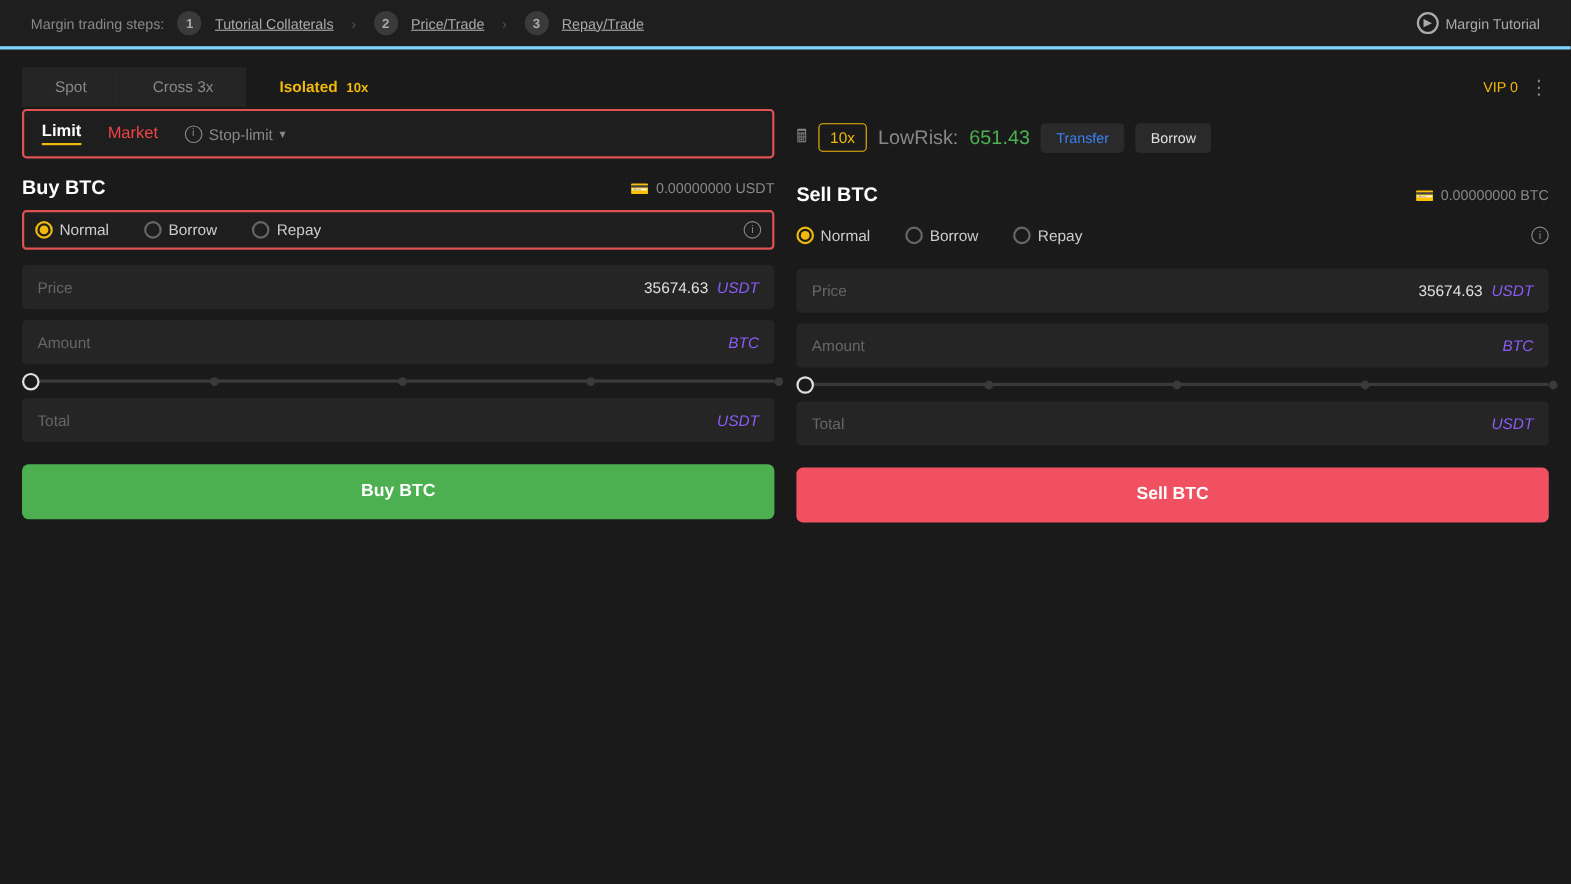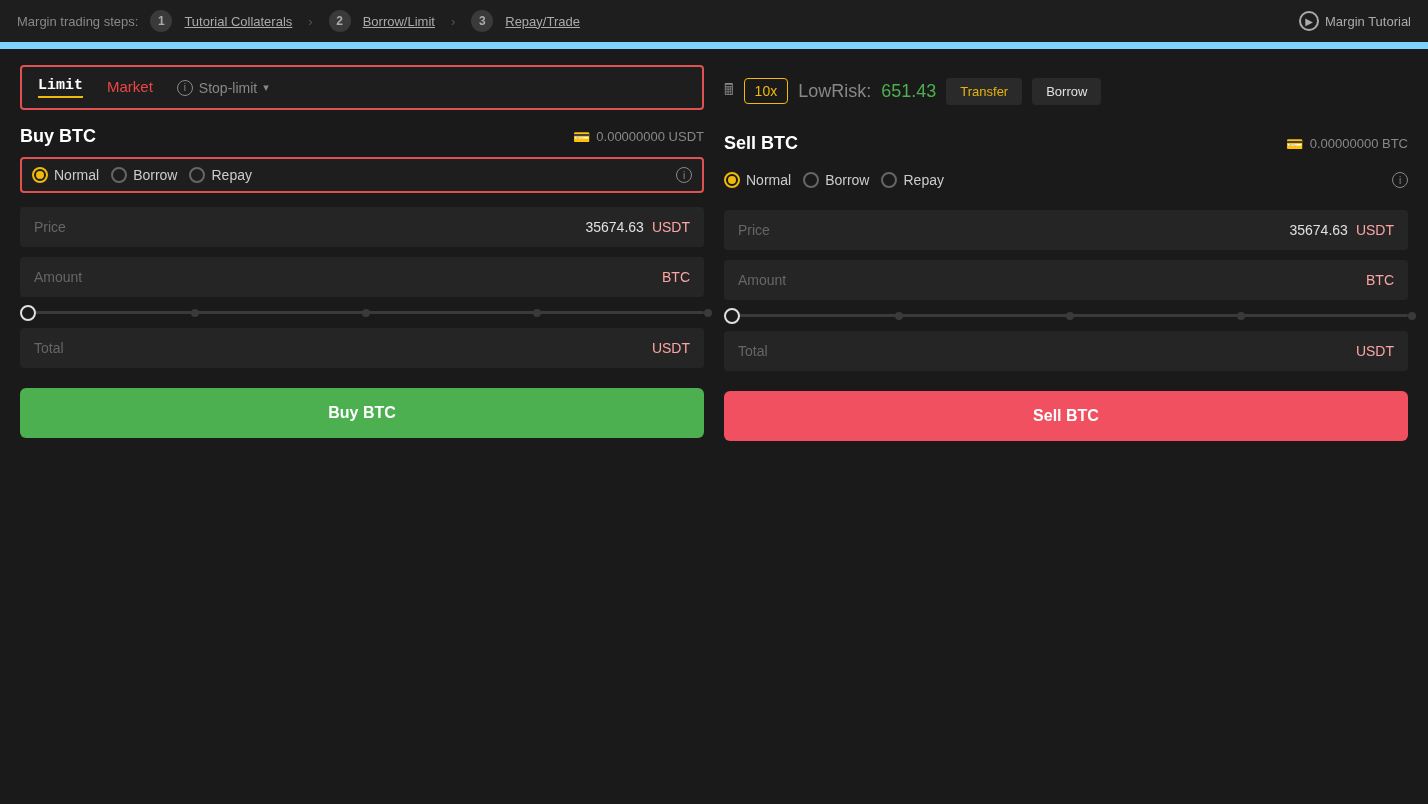--- a/index.html
+++ b/index.html
@@ -11,22 +11,22 @@
       width: 1428px;
       min-height: 804px;
       overflow: hidden;
     }
 
     
     .top-bar {
       display: flex;
       align-items: center;
       background: #1e1e1e;
-      padding: 10px 17px;
-      border-bottom: 7px solid #7dd3fc;
+      padding: 10px 28px;
+      border-bottom: 3px solid #7dd3fc;
       gap: 12px;
       font-size: 13px;
       color: #888;
     }
     .top-bar-label { color: #888; }
     .step-num {
       background: #3a3a3a;
       color: #aaa;
       border-radius: 50%;
       width: 22px; height: 22px;
@@ -105,21 +105,20 @@
     .order-tab {
       cursor: pointer;
       color: #ef4444;
       font-size: 15px;
       padding-bottom: 2px;
     }
     .order-tab.active {
       color: #fff;
       font-weight: bold;
       border-bottom: 2px solid #f0b90b;
-      font-family: Liberation Mono, monospace;
     }
     .stop-limit-tab {
       display: flex; align-items: center; gap: 6px;
       cursor: pointer; color: #888;
     }
     .info-circle {
       width: 16px; height: 16px;
       border: 1px solid #888;
       border-radius: 50%;
       display: flex; align-items: center; justify-content: center;
@@ -152,21 +151,21 @@
     }
     .lowrisk-label {
       color: #888;
       font-size: 18px;
     }
     .lowrisk-val {
       color: #4caf50;
     }
     .transfer-btn {
       background: #2a2a2a;
-      color: #eab308;
+      color: #3b82f6;
       border: none;
       border-radius: 4px;
       padding: 6px 14px;
       cursor: pointer;
       font-size: 13px;
       text-align: center;
     }
     .borrow-btn {
       background: #2a2a2a;
       color: #e0e0e0;
@@ -195,21 +194,21 @@
       gap: 6px;
       color: #888;
       font-size: 13px;
     }
     .wallet-icon { font-size: 14px; }
 
     
     .radio-group {
       display: flex;
       align-items: flex-start;
-      gap: 12px;
+      gap: 32px;
       padding: 8px 10px;
       border: 2px solid #e05252;
       border-radius: 4px;
       margin-bottom: 14px;
       background: #1e1e1e;
     }
     .radio-group.no-border {
       border: none;
       background: transparent;
       padding: 8px 0;
@@ -242,21 +241,21 @@
       background: #252525;
       border-radius: 4px;
       padding: 12px 14px;
       margin-bottom: 10px;
       display: flex;
       align-items: flex-start;
       justify-content: space-between;
     }
     .input-label { color: #666; font-size: 14px; }
     .input-value { color: #e0e0e0; font-size: 14px; }
-    .input-unit { color: #fca5a5; font-size: 14px; margin-left: 8px; }
+    .input-unit { color: #8b5cf6; font-size: 14px; margin-left: 8px; font-style: italic; }
     .input-row {
       display: flex; align-items: center;
     }
 
     
     .slider-container {
       margin: 14px 0;
       position: relative;
       display: flex;
       align-items: center;
@@ -316,32 +315,50 @@
   </style>
 </head>
 <body>
 
 <div class="top-bar">
   <span class="top-bar-label">Margin trading steps:</span>
   <span class="step-num">1</span>
   <span class="step-link">Tutorial Collaterals</span>
   <span class="arrow">›</span>
   <span class="step-num">2</span>
-  <span class="step-link">Borrow/Limit</span>
+  <span class="step-link">Price/Trade</span>
   <span class="arrow">›</span>
   <span class="step-num">3</span>
   <span class="step-link">Repay/Trade</span>
   <div class="margin-tutorial">
     <div class="play-icon">▶</div>
     <span>Margin Tutorial</span>
   </div>
 </div>
 
 <div class="main">
 
+  <div style="display:flex; align-items:center; margin-bottom:2px;">
+    <div style="display:flex; gap:0;">
+      <div class="tab">
+        <span>Spot</span>
+      </div>
+      <div class="tab">
+        <span>Cross 3x</span>
+      </div>
+      <div class="tab active-isolated">
+        <span>Isolated</span>
+        <span class="tab-isolated-badge">10x</span>
+      </div>
+    </div>
+    <div style="margin-left:auto; display:flex; align-items:center; gap:10px;">
+      <span class="vip-badge">VIP 0</span>
+      <span class="more-icon">⋮</span>
+    </div>
+  </div>
 
   <div class="panels">
 
     <div class="panel">
 
       
       <div class="order-type-tabs">
         <span class="order-tab active">Limit</span>
         <span class="order-tab">Market</span>
         <div class="stop-limit-tab">

